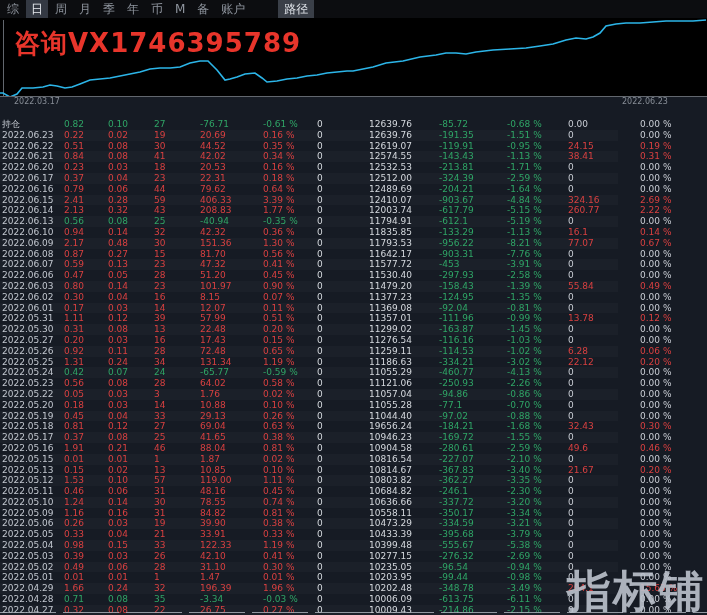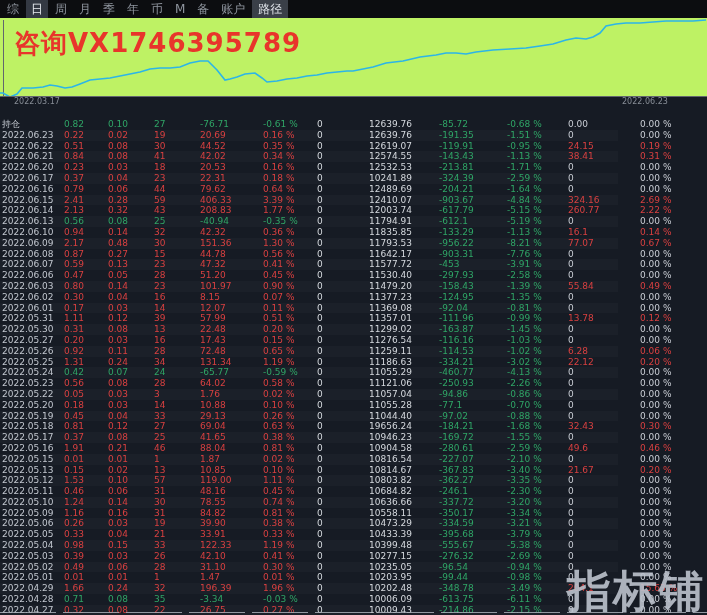--- a/index.html
+++ b/index.html
@@ -3,23 +3,23 @@
 <meta charset="utf-8">
 <style>
   html,body{margin:0;padding:0;background:#10141b;}
   #app{position:relative;width:707px;height:615px;overflow:hidden;background:#161b24;
        font-family:"DejaVu Sans","Liberation Sans",sans-serif;}
   
   .menubar{position:absolute;left:0;top:0;width:707px;height:18px;background:#0c0d10;
            display:flex;align-items:center;font-size:12px;color:#8f959e;}
   .mi{padding:1px 5px;margin-left:2px;cursor:default;white-space:nowrap;}
   .mi.active{background:#343943;color:#e8ebf0;}
-  .path-btn{margin-left:2px;padding:1px 6px;background:#3a3f48;color:#dde1e7;}
+  .path-btn{margin-left:28px;padding:1px 6px;background:#3a3f48;color:#dde1e7;}
   
-  .chart{position:absolute;left:0;top:18px;width:707px;height:78px;background:#bef264;
+  .chart{position:absolute;left:0;top:18px;width:707px;height:78px;background:#000000;
          border-bottom:1px solid #62676e;}
   .chart svg{position:absolute;left:0;top:0;width:707px;height:78px;}
   .y-axis{position:absolute;left:3px;top:2px;width:1px;height:76px;background:#62676e;}
   .promo{position:absolute;left:14px;top:8px;font-size:26px;font-weight:bold;color:#e8352b;
          white-space:nowrap;letter-spacing:1px;}
   .brand{position:absolute;left:560px;top:52px;font-size:16px;font-weight:bold;color:#e8352b;white-space:nowrap;}
   .axis-date{position:absolute;top:97px;font-size:8px;color:#878d96;white-space:nowrap;}
   .axis-date.left{left:1px;margin-left:13px;}
   .axis-date.right{left:622px;}
   
@@ -143,21 +143,21 @@
         <div class="cell c-dim">0.00 %</div>
       </div>
       <div class="row grid alt">
         <div class="cell c-date">2022.06.17</div>
         <div class="cell c-red">0.37</div>
         <div class="cell c-red">0.04</div>
         <div class="cell c-red">23</div>
         <div class="cell c-red">22.31</div>
         <div class="cell c-red">0.18 %</div>
         <div class="cell c-white">0</div>
-        <div class="cell c-white">10241.89</div>
+        <div class="cell c-white">12512.00</div>
         <div class="cell c-green">-324.39</div>
         <div class="cell c-green">-2.59 %</div>
         <div class="cell c-dim">0</div>
         <div class="cell c-dim">0.00 %</div>
       </div>
       <div class="row grid">
         <div class="cell c-date">2022.06.16</div>
         <div class="cell c-red">0.79</div>
         <div class="cell c-red">0.06</div>
         <div class="cell c-red">44</div>
@@ -238,21 +238,21 @@
         <div class="cell c-green">-956.22</div>
         <div class="cell c-green">-8.21 %</div>
         <div class="cell c-red">77.07</div>
         <div class="cell c-red">0.67 %</div>
       </div>
       <div class="row grid">
         <div class="cell c-date">2022.06.08</div>
         <div class="cell c-red">0.87</div>
         <div class="cell c-red">0.27</div>
         <div class="cell c-red">15</div>
-        <div class="cell c-red">44.78</div>
+        <div class="cell c-red">81.70</div>
         <div class="cell c-red">0.56 %</div>
         <div class="cell c-white">0</div>
         <div class="cell c-white">11642.17</div>
         <div class="cell c-green">-903.31</div>
         <div class="cell c-green">-7.76 %</div>
         <div class="cell c-dim">0</div>
         <div class="cell c-dim">0.00 %</div>
       </div>
       <div class="row grid alt">
         <div class="cell c-date">2022.06.07</div>

